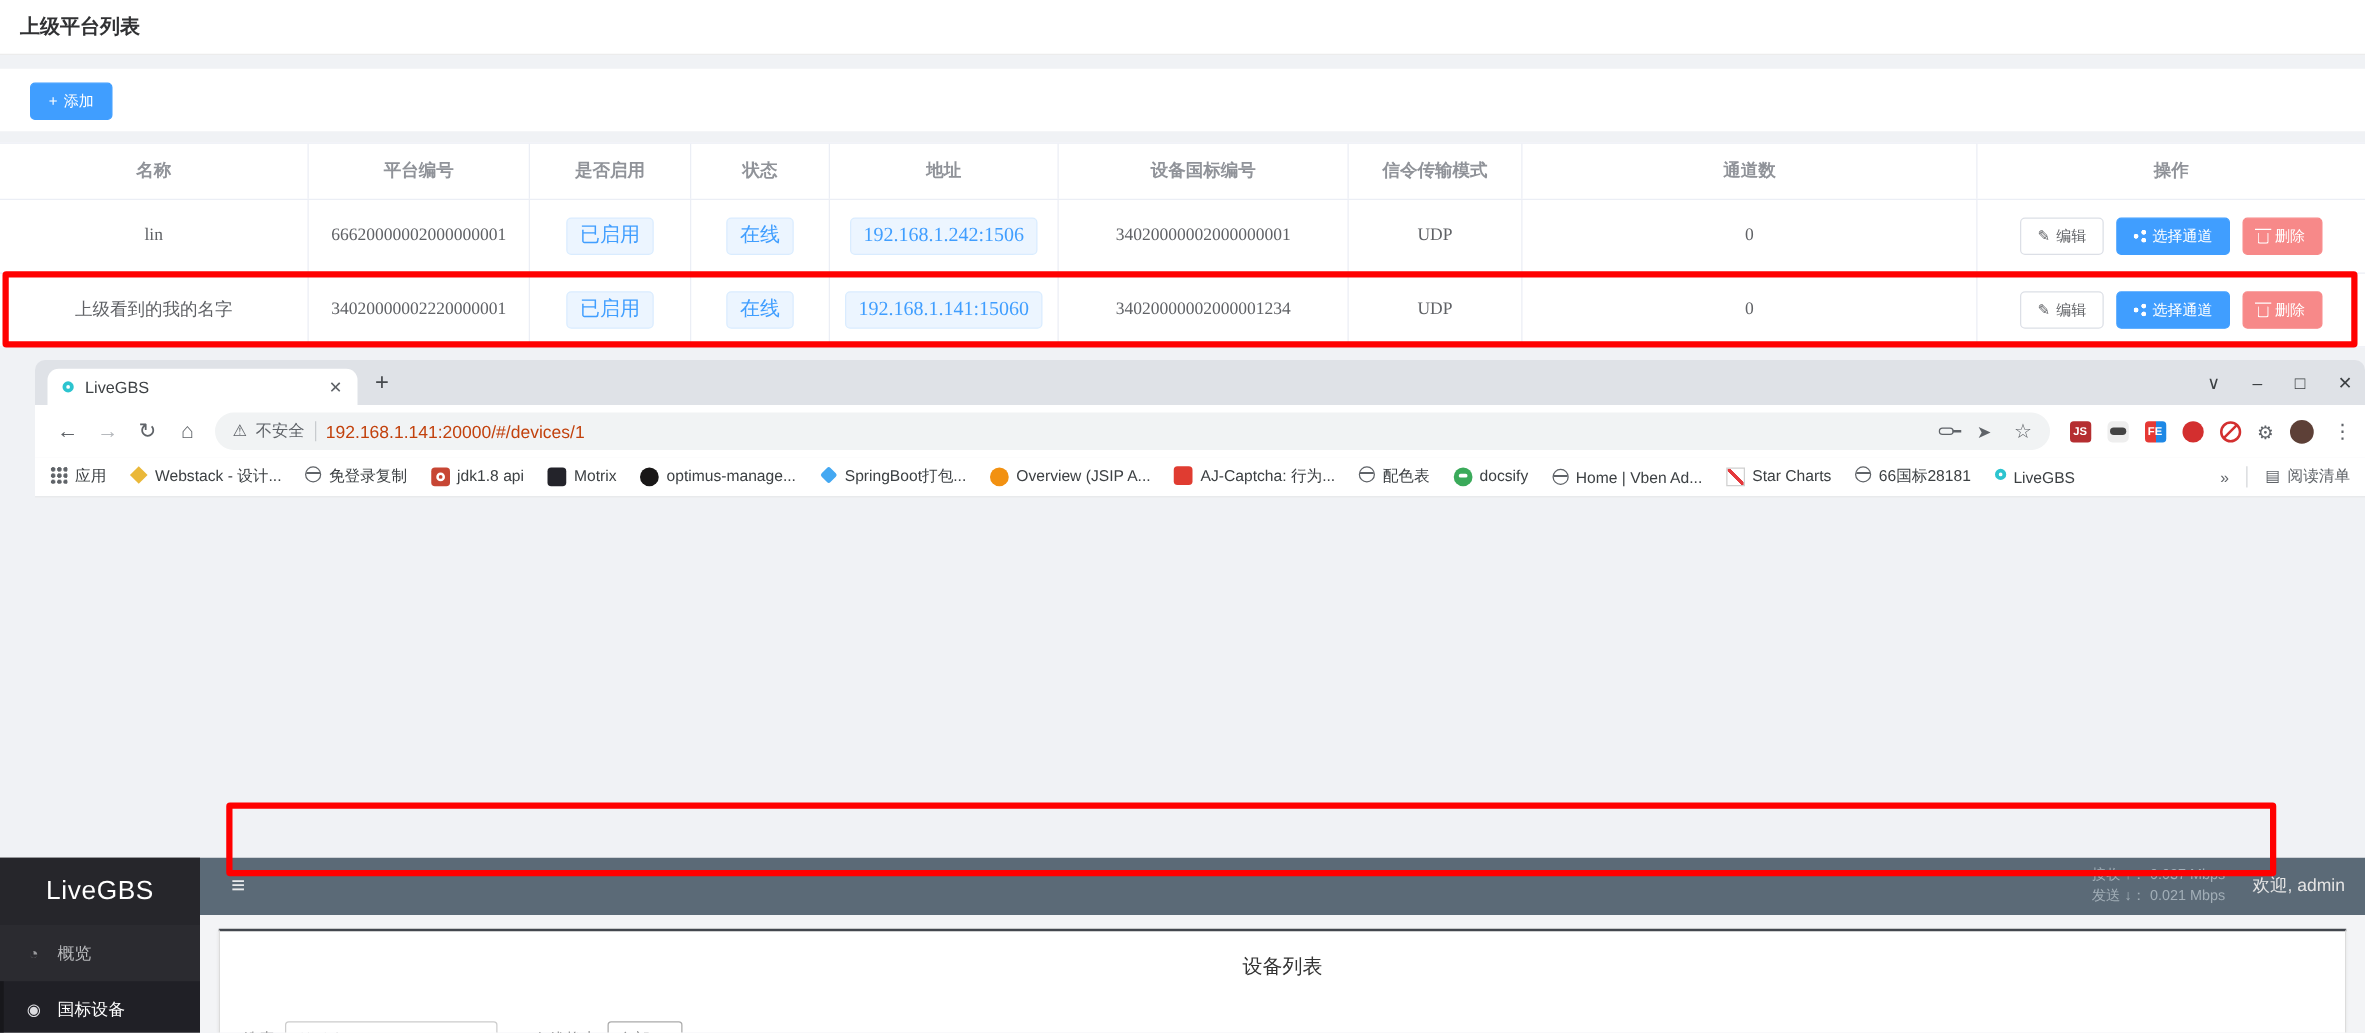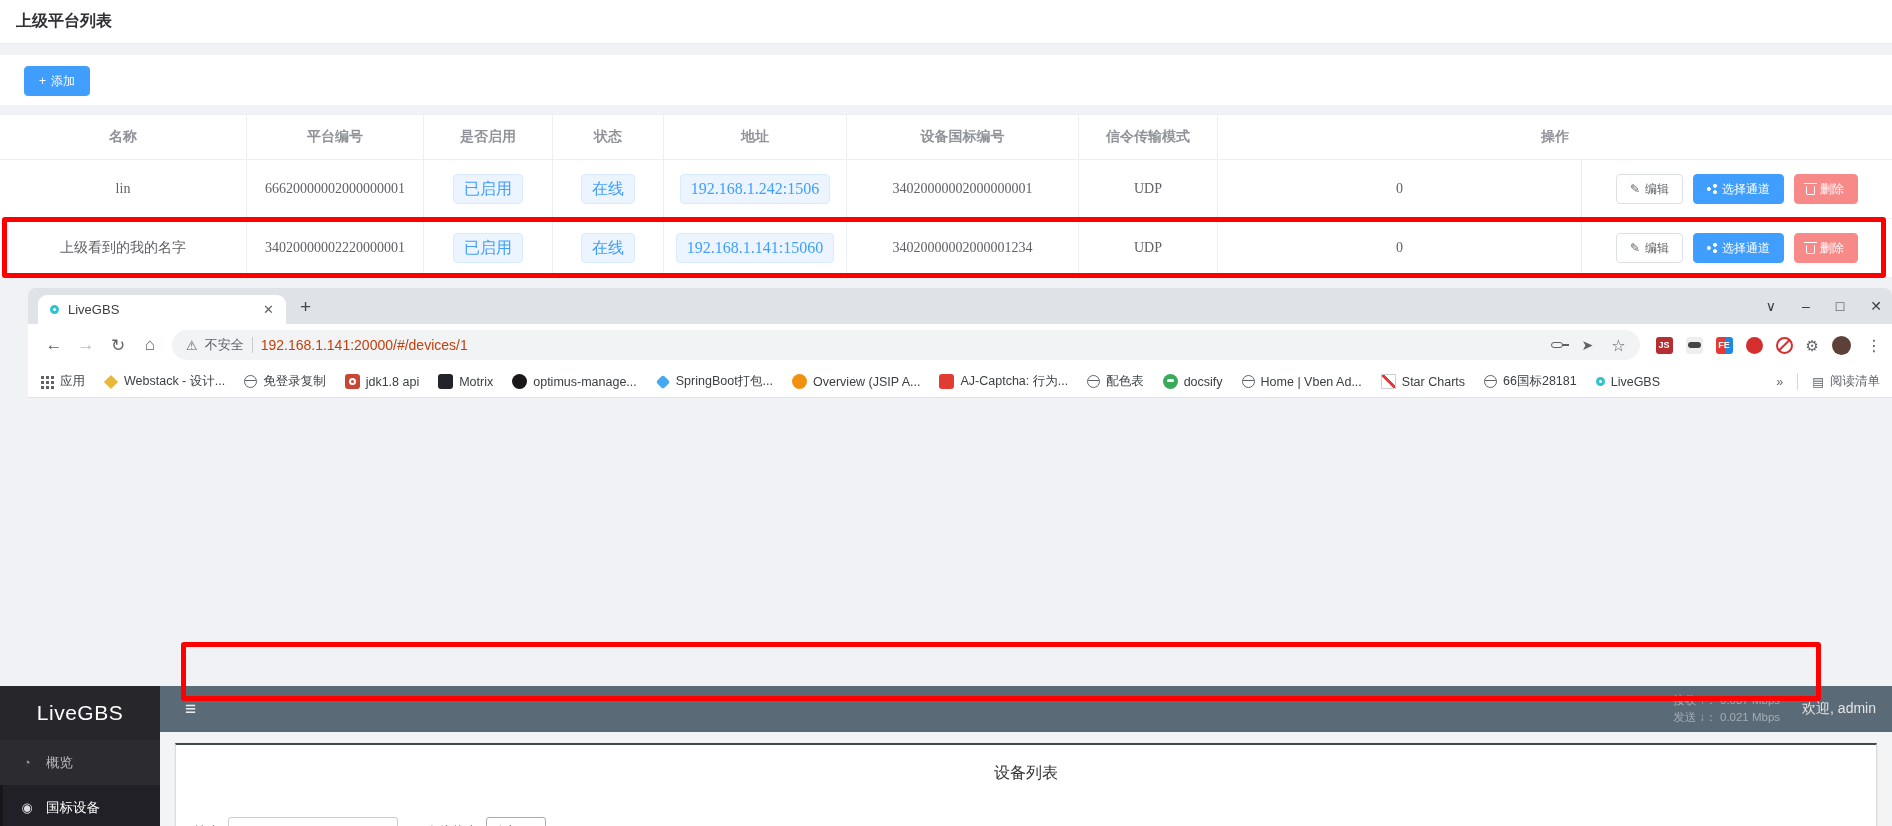--- a/index.html
+++ b/index.html
@@ -61,21 +61,21 @@
   .ext-js { background:#b52e31; color:#fff; font-size:9px; font-weight:bold; display:flex; align-items:center; justify-content:center; }
   .ext-mask { background:#eee; border-radius:4px; position:relative; }
   .ext-mask::after { content:""; position:absolute; left:2px; right:2px; top:5px; height:6px; background:#444; border-radius:3px; }
   .ext-fe { background:linear-gradient(90deg,#e53935 50%,#1e88e5 50%); color:#fff; font-size:9px; font-weight:bold; display:flex; align-items:center; justify-content:center; }
   .ext-hand { background:#d32f2f; border-radius:50%; }
   .ext-block { background:#fff; border:2px solid #d32f2f; border-radius:50%; position:relative; }
   .ext-block::after { content:""; position:absolute; left:-1px; top:5px; width:15px; height:2px; background:#d32f2f; transform:rotate(-45deg); }
   .ext-puzzle { color:#5f6368; font-size:15px; width:auto; }
   .avatar { width:19px; height:19px; border-radius:50%; background:#5d4037; cursor:pointer; }
   .bookmarks { height:32px; background:#fff; border-bottom:1px solid #e1e3e6; display:flex; align-items:center; padding:0 12px; gap:19px; font-size:12.5px; color:#3c4043; white-space:nowrap; }
-  .bm { display:flex; align-items:center; gap:6px; cursor:pointer; }
+  .bm { display:flex; align-items:flex-start; gap:6px; cursor:pointer; }
   .bm-ico { width:15px; height:15px; flex:0 0 auto; display:inline-block; }
   .ico-apps { background:radial-gradient(circle,#5f6368 1.6px,transparent 2px) 0 0/5px 5px; width:14px; height:14px; }
   .ico-globe { width:13px; height:13px; border:1.5px solid #5f6368; border-radius:50%;
      background:linear-gradient(transparent 4px,#5f6368 4px,#5f6368 5.4px,transparent 5.4px); }
   .ico-diamond { width:10px; height:10px; background:#eab839; transform:rotate(45deg); margin:2px; }
   .ico-jdk { background:#c74634; border-radius:3px; position:relative; }
   .ico-jdk::after { content:""; position:absolute; inset:4px; border:2px solid #fff; border-radius:50%; }
   .ico-motrix { background:#23232a; border-radius:3px; }
   .ico-github { background:#191717; border-radius:50%; }
   .ico-spring { width:10px; height:10px; background:#44a8f2; transform:rotate(45deg); margin:2px; border-radius:2px; }
@@ -126,20 +126,21 @@
 
 <div class="plat-table">
   <div class="pt-row pt-head">
     <div class="pt-cell cw1">名称</div>
     <div class="pt-cell cw2">平台编号</div>
     <div class="pt-cell cw3">是否启用</div>
     <div class="pt-cell cw4">状态</div>
     <div class="pt-cell cw5">地址</div>
     <div class="pt-cell cw6">设备国标编号</div>
     <div class="pt-cell cw7">信令传输模式</div>
+    <div class="pt-cell cw8">通道数</div>
     <div class="pt-cell cw9">操作</div>
   </div>
 
   <div class="pt-row pt-data">
     <div class="pt-cell cw1">lin</div>
     <div class="pt-cell cw2">66620000002000000001</div>
     <div class="pt-cell cw3">
         <span class="tag-blue">已启用</span>
       </div>
     <div class="pt-cell cw4">

